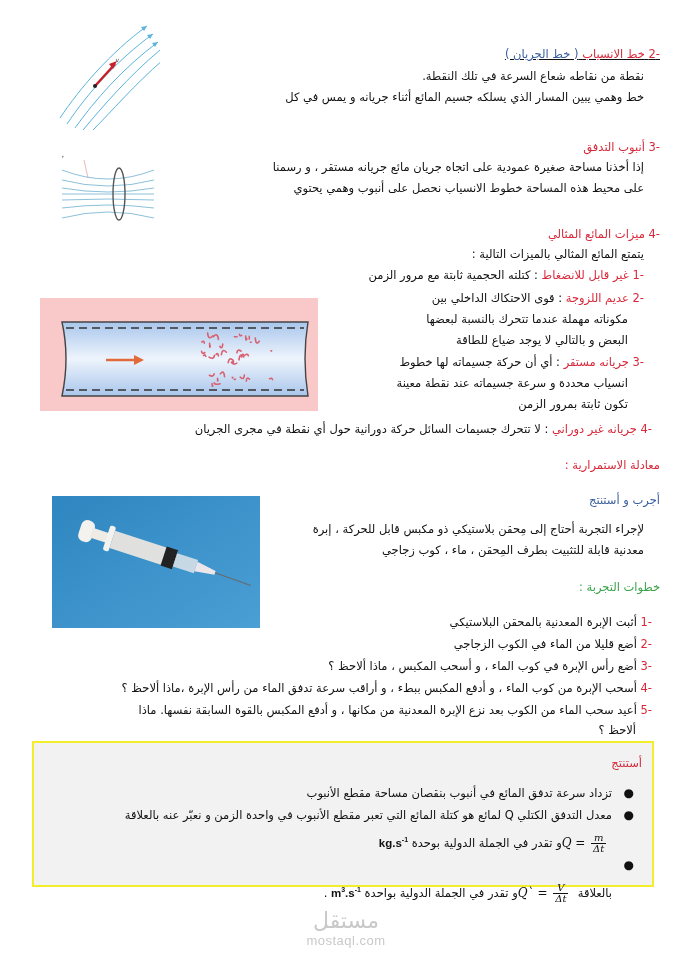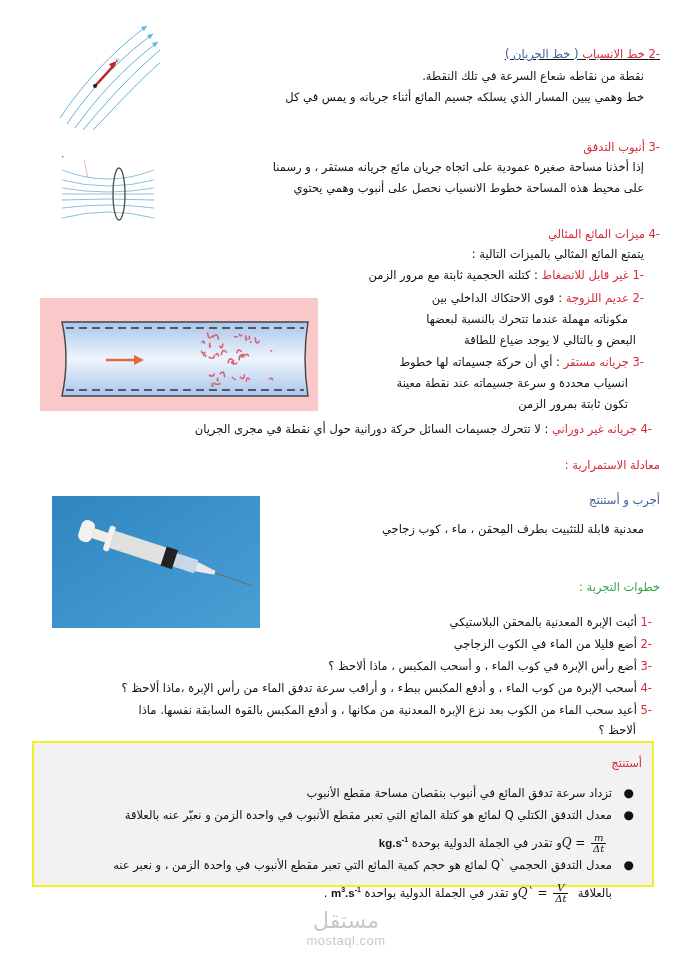--- a/index.html
+++ b/index.html
@@ -103,21 +103,21 @@
   <span class="red">غير قابل للانضغاط</span>
   <span>: كتلته الحجمية ثابتة مع مرور الزمن</span>
 </div>
 
 <div class="abs txt" style="right:48px; top:288px;">
   <span class="num">-2</span>
   <span class="red">عديم اللزوجة</span>
   <span>: قوى الاحتكاك الداخلي بين</span>
 </div>
 <div class="abs txt" style="right:64px; top:309px;">مكوناته مهملة عندما تتحرك بالنسبة لبعضها</div>
-<div class="abs txt" style="right:56px; top:330px;">البعض و بالتالي لا يوجد ضياع للطاقة</div>
+<div class="abs txt" style="right:64px; top:330px;">البعض و بالتالي لا يوجد ضياع للطاقة</div>
 
 <div class="abs txt" style="right:48px; top:352px;">
   <span class="num">-3</span>
   <span class="red">جريانه مستقر</span>
   <span>: أي أن حركة جسيماته لها خطوط</span>
 </div>
 <div class="abs txt" style="right:64px; top:373px;">انسياب محددة و سرعة جسيماته عند نقطة معينة</div>
 <div class="abs txt" style="right:64px; top:394px;">تكون ثابتة بمرور الزمن</div>
 
 <div class="abs txt" style="right:40px; top:419px;">
@@ -198,20 +198,21 @@
       <rect x="54" y="48" width="66" height="18" fill="#e9e6e0" opacity="0.95"></rect>
       <rect x="108" y="47" width="12" height="20" fill="#222"></rect>
       <rect x="120" y="50" width="22" height="14" fill="#dfe4ea" opacity="0.85"></rect>
       <polygon points="142,52 162,55 162,59 142,62" fill="#ece6ea"></polygon>
       <line x1="162" y1="57" x2="200" y2="58" stroke="#6a6a6a" stroke-width="1.2"></line>
     </g>
   </svg>
 </div>
 
 <div class="abs para" style="right:48px; top:519px; width:400px;">
+  <div>لإجراء التجربة أحتاج إلى مِحقن بلاستيكي ذو مكبس قابل للحركة ، إبرة</div>
   <div>معدنية قابلة للتثبيت بطرف المِحقن ، ماء ، كوب زجاجي</div>
 </div>
 
 <div class="abs txt green" style="right:32px; top:577px;">خطوات التجربة :</div>
 
 <div class="abs txt" style="right:40px; top:612px;">
   <span class="num">-1</span>
   <span>أثبت الإبرة المعدنية بالمحقن البلاستيكي</span>
 </div>
 <div class="abs txt" style="right:40px; top:634px;">
@@ -248,21 +249,20 @@
     <span dir="ltr" style="unicode-bidi:embed;">
       <span class="mathq">Q =</span>
       <span class="frac"><span class="top">m</span><span class="bot">Δt</span></span>
     </span>
     <span>و تقدر في الجملة الدولية بوحدة</span>
     <span class="unit"><span>kg.s</span><sup>-1</sup></span>
   </div>
 
   <div class="bullet-row" style="top:112px;">
     <span class="bullet">●</span>
-    <span>معدل التدفق الحجمي `Q لمائع هو حجم كمية المائع التي تعبر مقطع الأنبوب في واحدة الزمن ، و نعبر عنه</span>
   </div>
   <div class="bullet-row" style="top:134px; line-height:26px;">
     <span>بالعلاقة</span>
     <span dir="ltr" style="unicode-bidi:embed;">
       <span class="mathq">Q` =</span>
       <span class="frac"><span class="top">V</span><span class="bot">Δt</span></span>
     </span>
     <span>و تقدر في الجملة الدولية بواحدة</span>
     <span class="unit"><span>m</span><sup>3</sup><span>.s</span><sup>-1</sup></span>
     <span>.</span>

